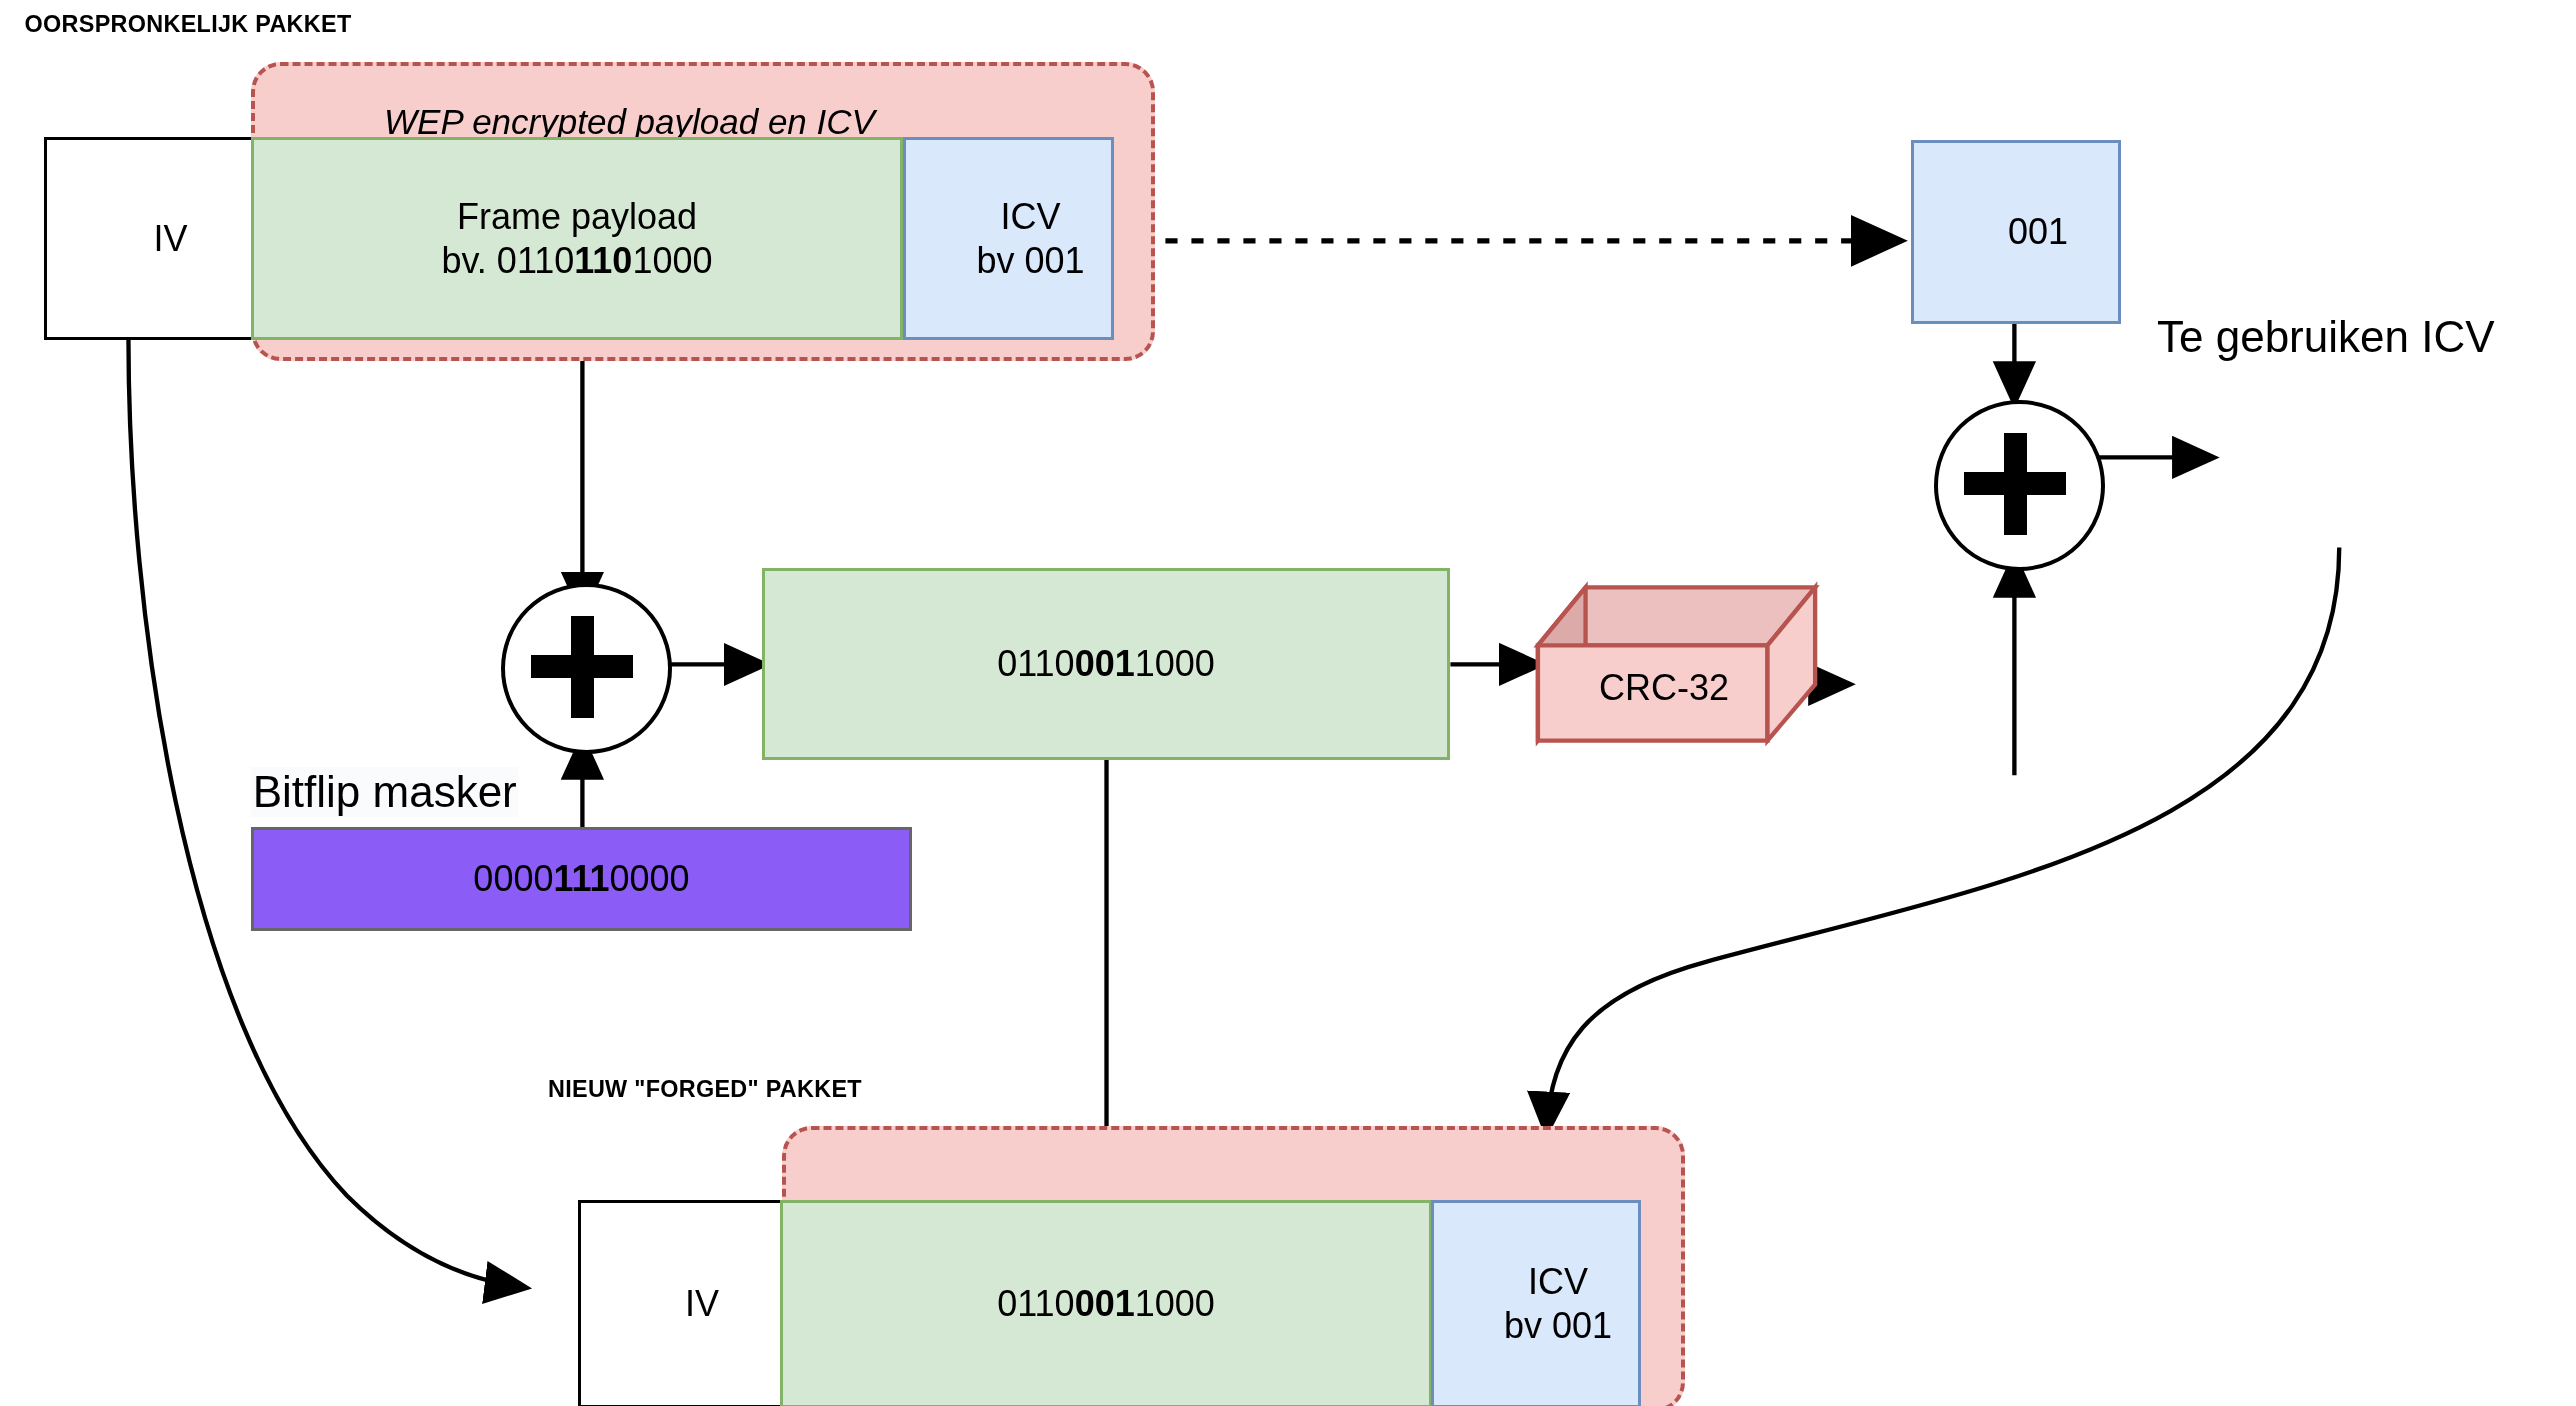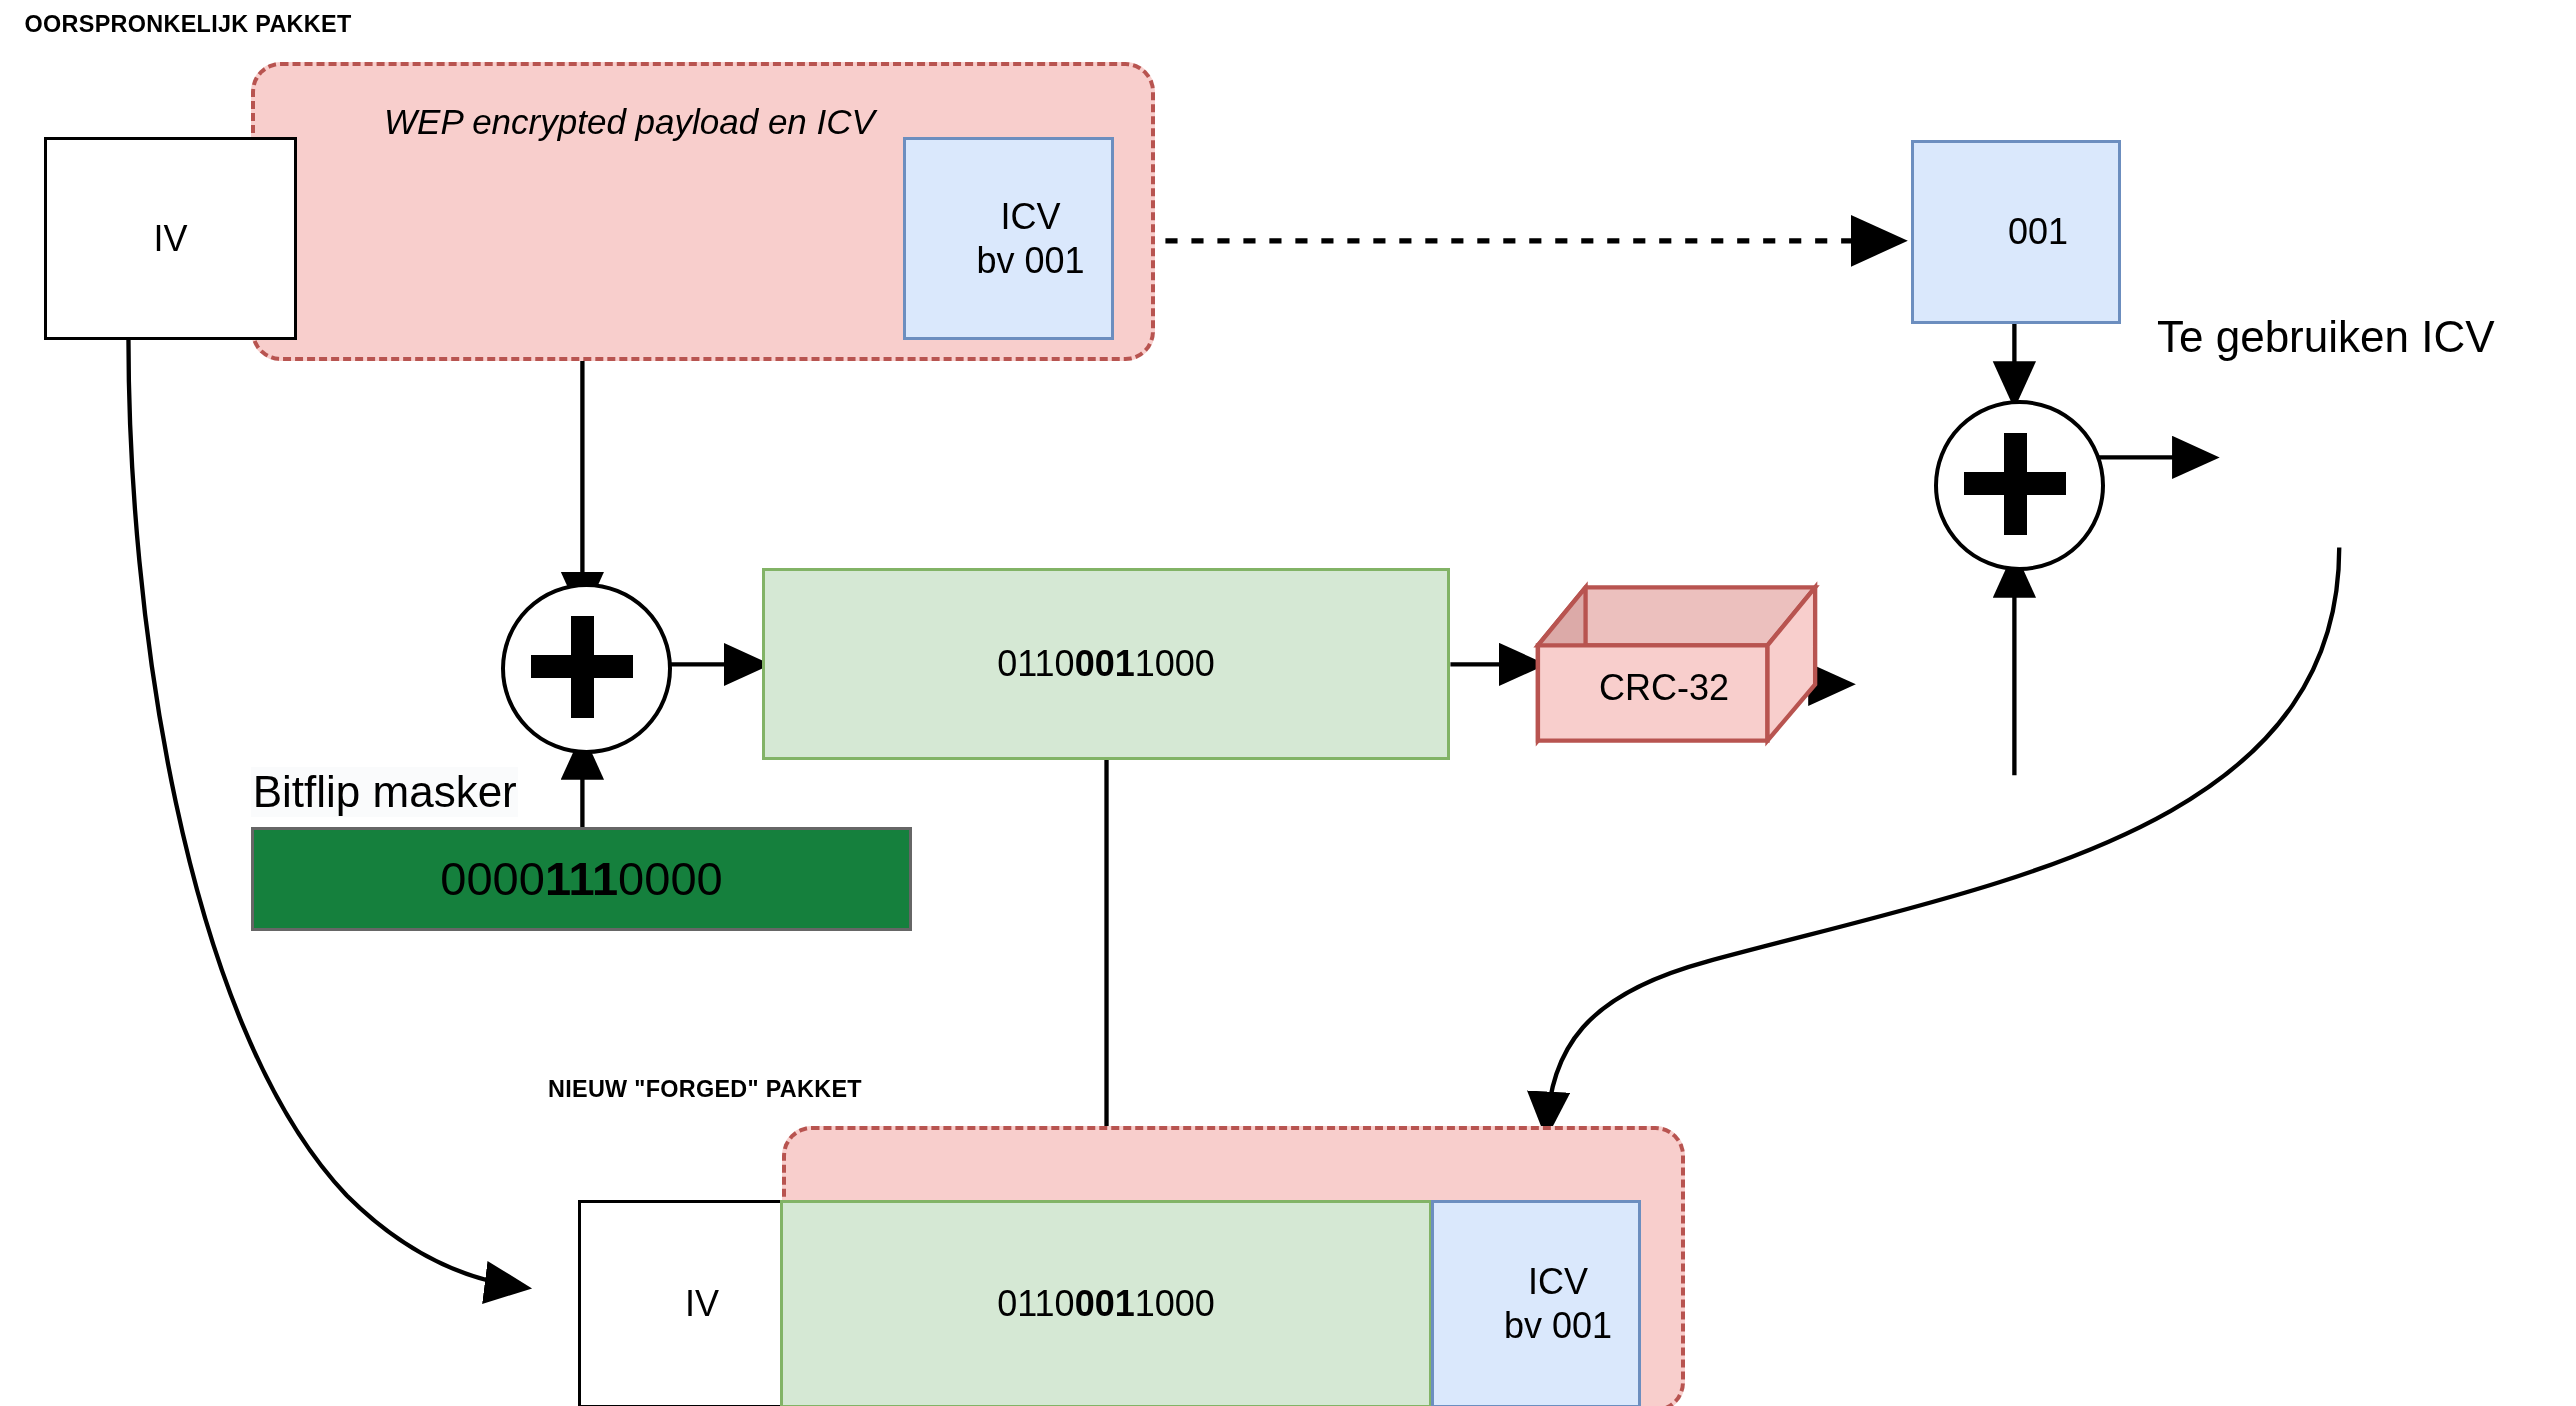--- a/index.html
+++ b/index.html
@@ -63,23 +63,23 @@
   
   .blue-box {
     background: #dae8fc;
     border: 3.5px solid #6c8ebf;
     font-size: 36px;
     padding-left: 44px;
   }
 
   
   .grey-box {
-    background: #15803d;
+    background: #8b5cf6;
     border: 3.5px solid #666666;
-    font-size: 47px;
+    font-size: 36px;
   }
 
   
   .section-title {
     position: absolute;
     font-size: 23.4px;
     font-weight: bold;
     letter-spacing: 0.3px;
     white-space: nowrap;
   }
@@ -180,20 +180,26 @@
   <div class="section-title" style="left:548px; top:1076px;">NIEUW  "FORGED" PAKKET</div>
 
   <div class="node pkt-wrap" style="left:251px; top:62px; width:904px; height:299px;"></div>
 
   <div class="wrap-caption" style="left:384px; top:102px;">WEP encrypted payload en ICV</div>
 
   <div class="node iv-box" style="left:0px; top:137px; width:253px; height:203px;">
     <span>IV</span>
   </div>
 
+  <div class="node green-box" style="left:251px; top:137px; width:652px; height:203px;">
+    <span>Frame payload</span>
+    <span>
+      <span>bv. 0110</span><span class="bold-bits">110</span><span>1000</span>
+    </span>
+  </div>
 
   <div class="node blue-box" style="left:903px; top:137px; width:211px; height:203px;">
     <span>ICV</span>
     <span>bv 001</span>
   </div>
 
   <div class="xor" style="left:501px; top:583px; width:163px; height:163px;">
     <div class="bar-h" style="left:26px; top:68px; width:102px; height:22.5px;"></div>
     <div class="bar-v" style="left:66px; top:29px; width:22.5px; height:102px;"></div>
   </div>

